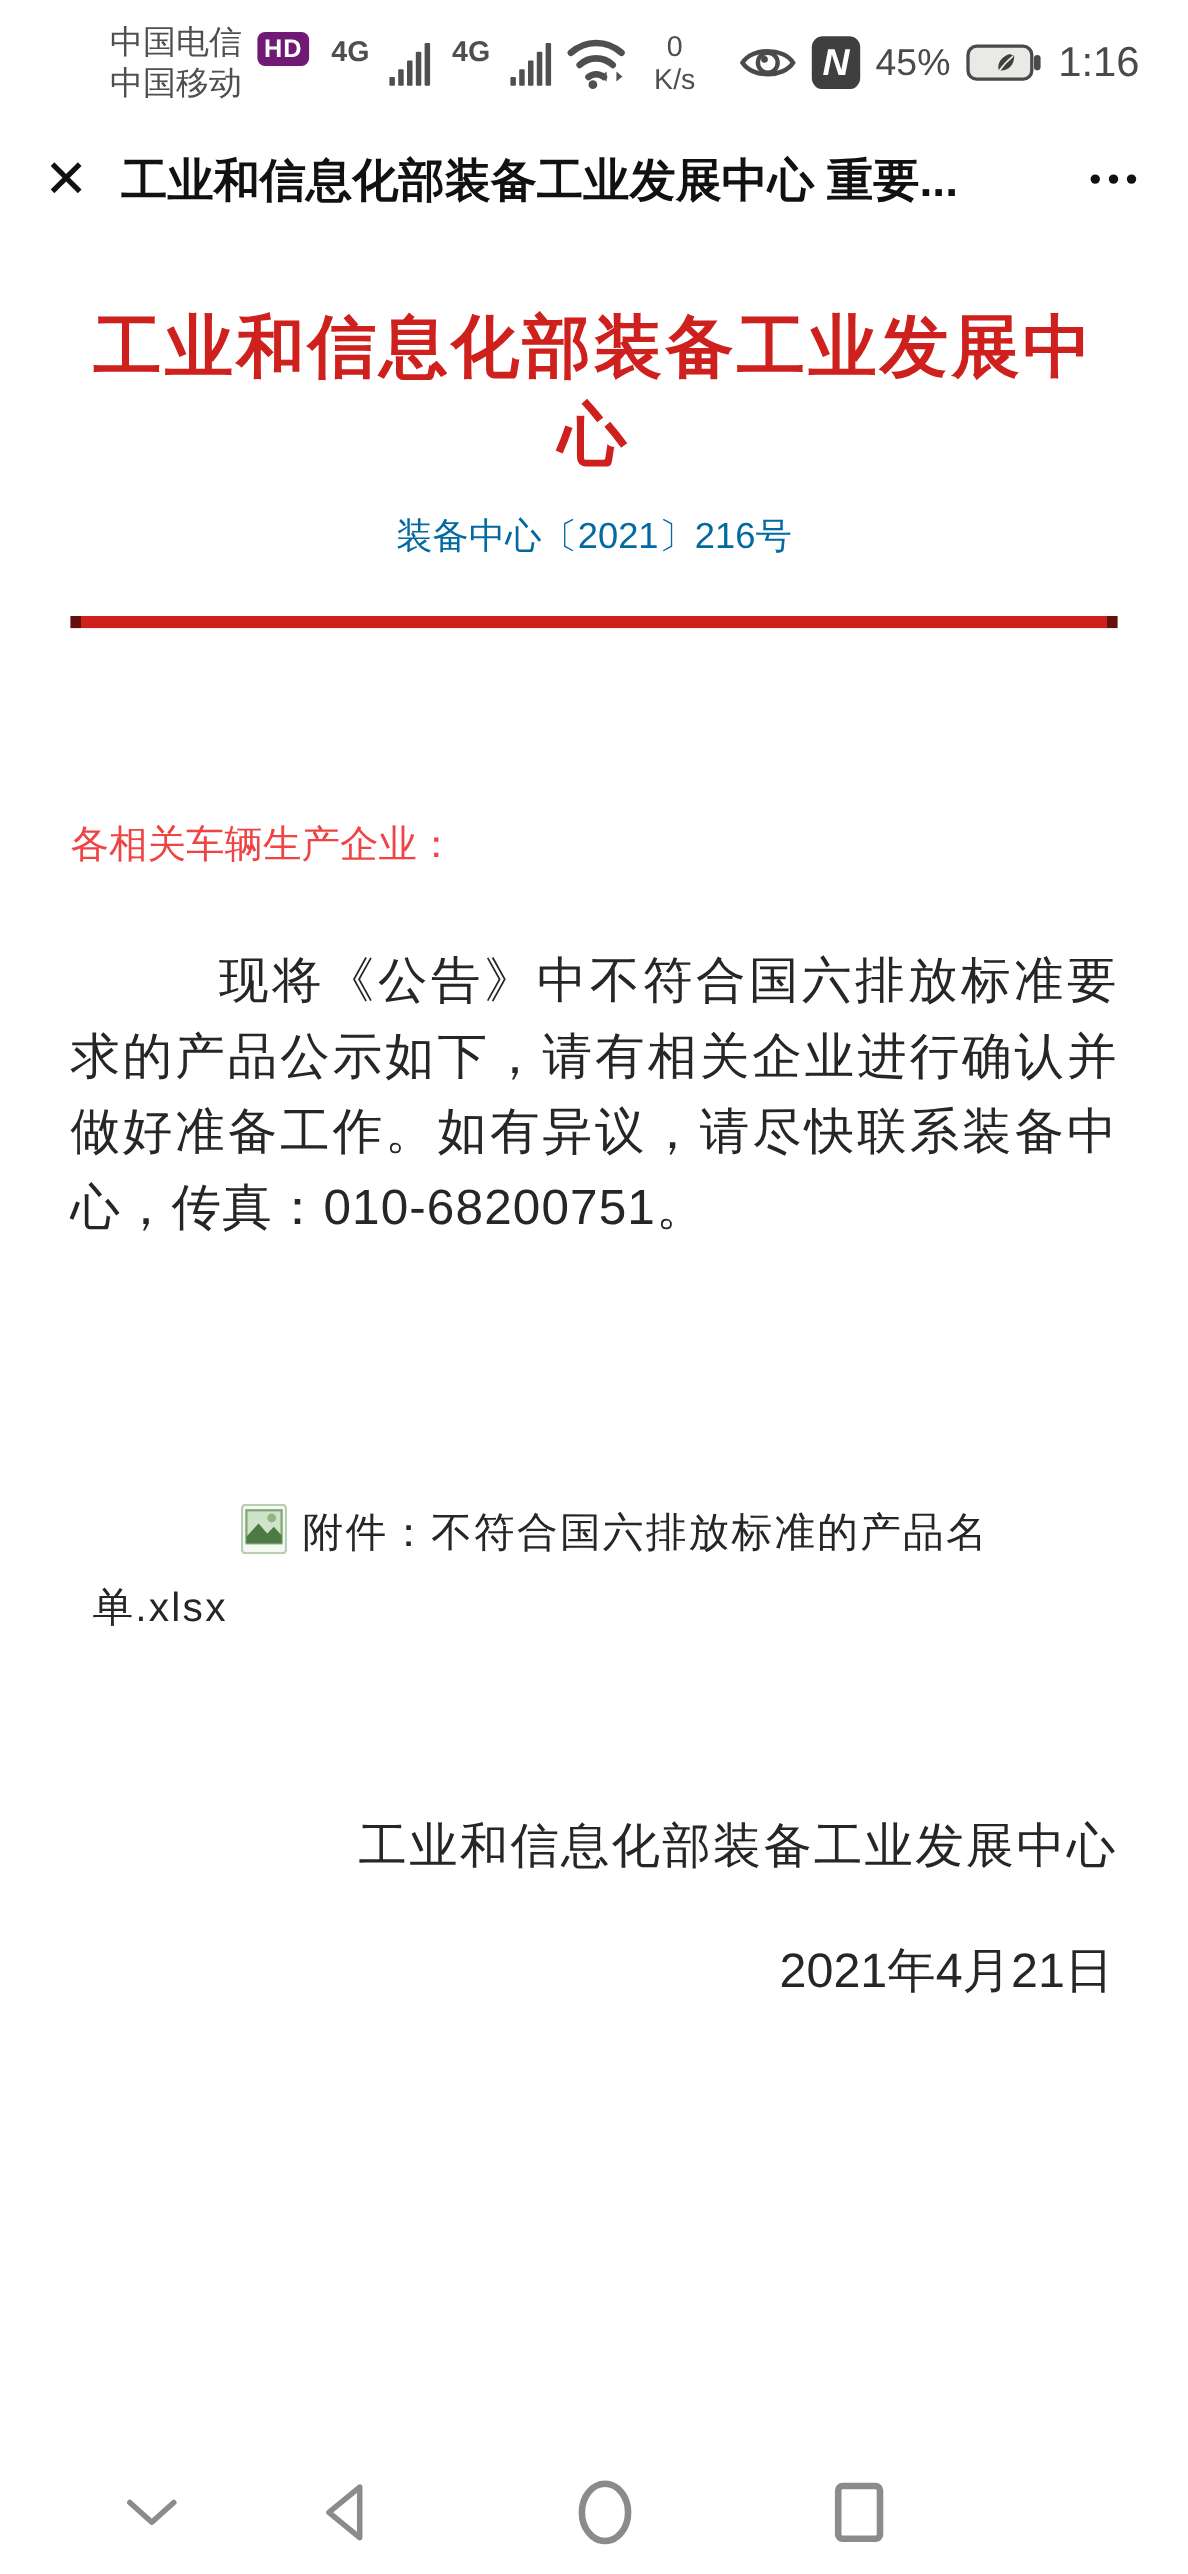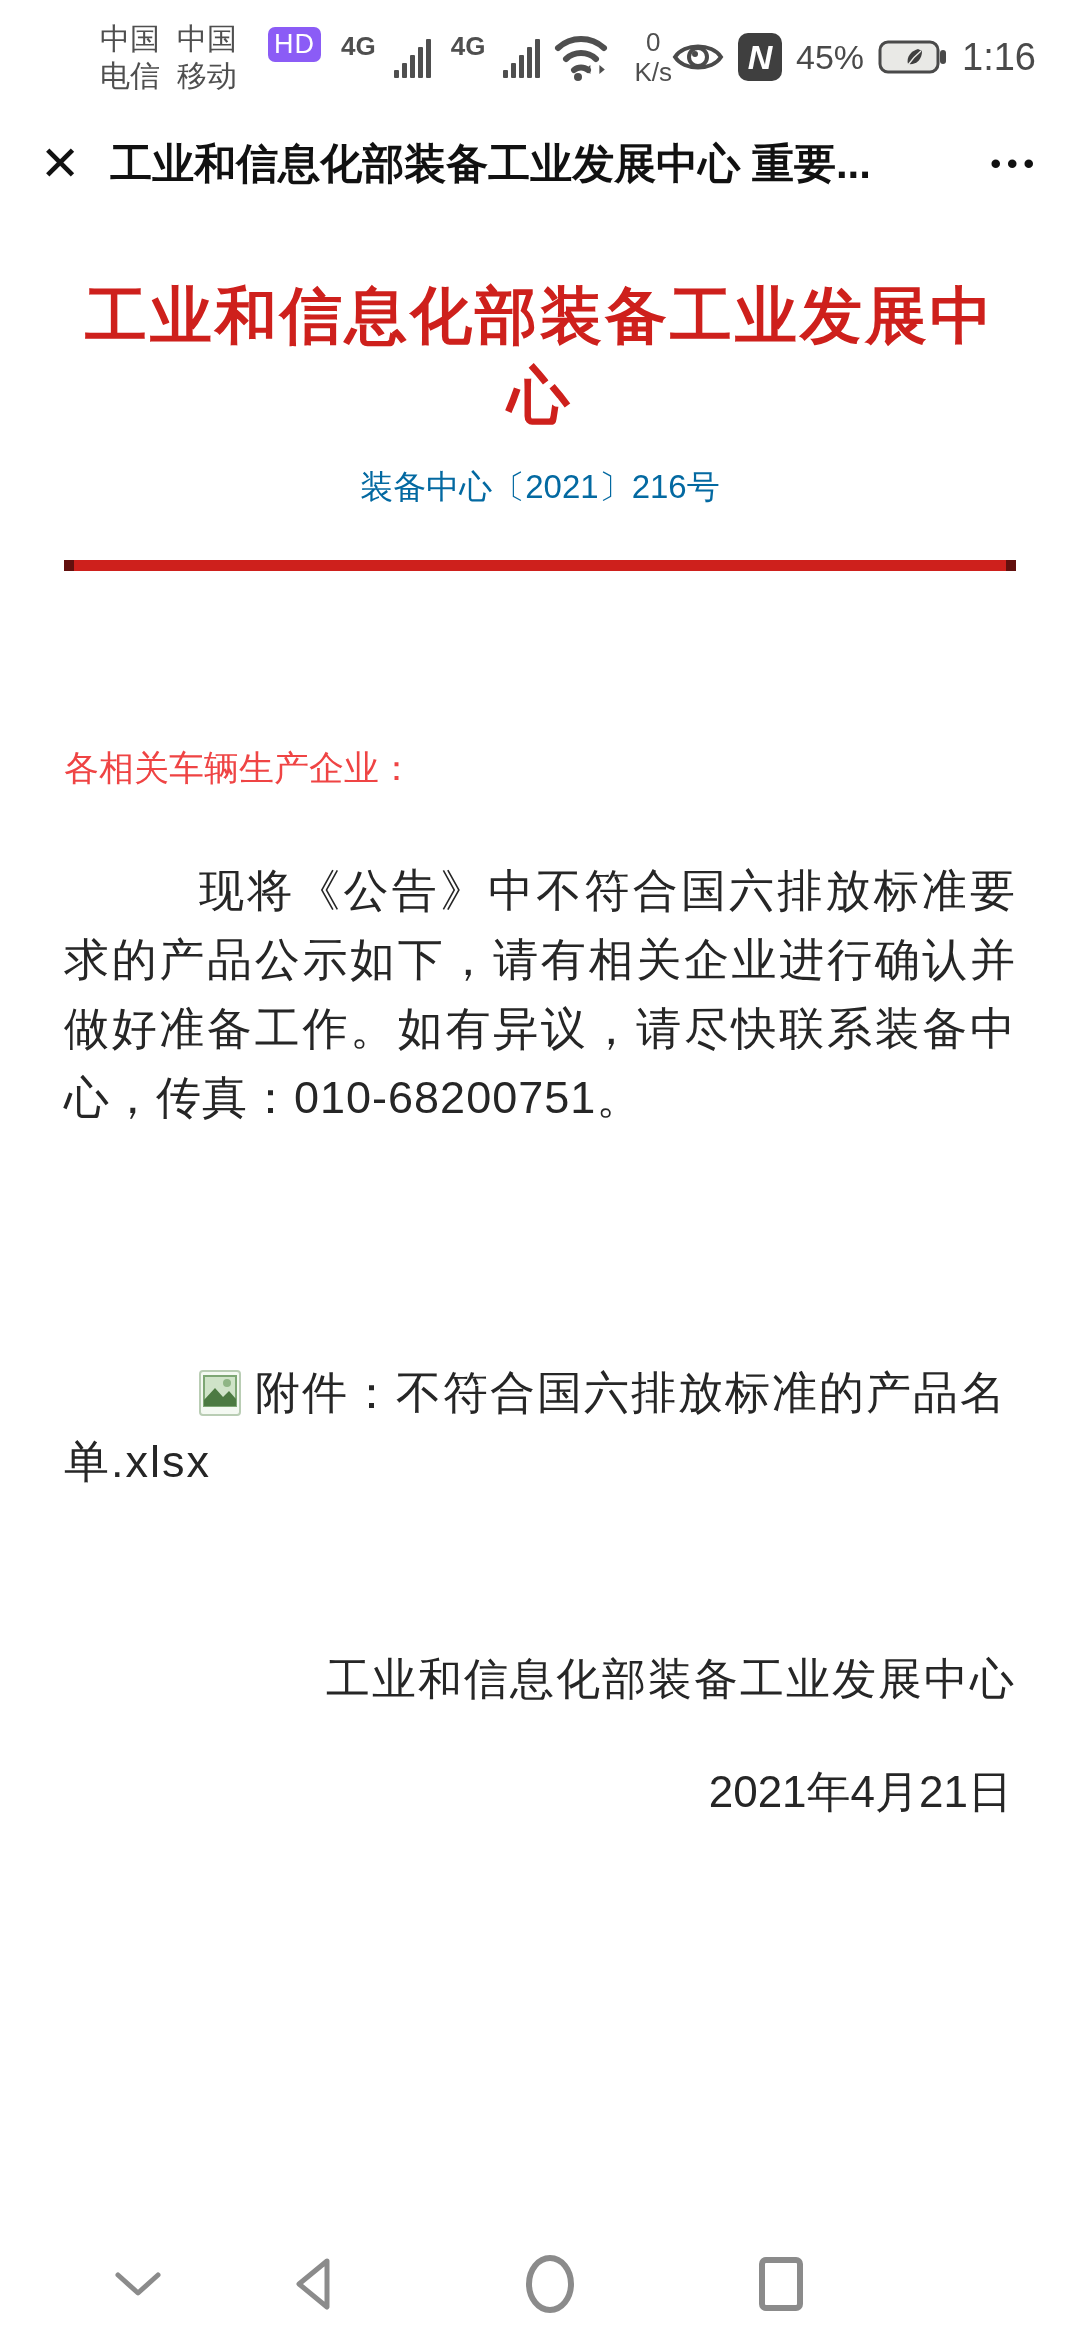--- a/index.html
+++ b/index.html
@@ -7,23 +7,23 @@
   body {
     font-family:"Liberation Sans","DejaVu Sans",sans-serif;
     background:#ffffff; color:#2a2a2a; position:relative; overflow:hidden;
   }
   
   .status-bar {
     height:108px; display:flex; justify-content:space-between;
     align-items:center; padding:6px 44px 0 100px; color:#4a4a4a;
   }
   .sb-left { display:flex; align-items:center; gap:14px; }
-  .carriers { display:flex; flex-direction:row; line-height:37px; font-size:30px; color:#4f4f4f; }
+  .carriers { display:flex; flex-direction:column; line-height:37px; font-size:30px; color:#4f4f4f; }
   .hd-badge {
-    background:#8b5cf6; color:#fff; font-weight:normal; font-size:27px;
+    background:#701a75; color:#fff; font-weight:bold; font-size:23px;
     border-radius:7px; padding:2px 6px; letter-spacing:1px; margin-top:-26px;
   }
   .net-group { display:flex; align-items:flex-end; gap:18px; margin-left:6px; }
   .net-type { font-size:26px; font-weight:bold; color:#4f4f4f; margin-bottom:22px; }
   .bars { display:flex; align-items:flex-end; gap:3px; height:40px; margin-bottom:6px; }
   .bars i { display:block; width:5px; background:#4f4f4f; border-radius:1px; }
   .b1{height:8px;} .b2{height:15px;} .b3{height:23px;} .b4{height:31px;} .b5{height:39px;}
   .speed { display:flex; flex-direction:column; align-items:center; font-size:26px; color:#4f4f4f; line-height:30px; margin-left:8px; }
   .sb-right { display:flex; align-items:center; gap:14px; }
   .pct { font-size:34px; color:#4a4a4a; }
@@ -60,22 +60,22 @@
     margin-top:108px; text-align:center; font-size:43px; font-weight:600;
     color:#222; line-height:62px; letter-spacing:1px;
   }
   .salutation { margin-top:162px; font-size:35px; line-height:69px; color:#ef4444; }
   .para {
     margin-top:24px; font-size:45px; line-height:69px; color:#262626;
     text-align:justify; text-indent:135px; letter-spacing:1px;
   }
   .para.second { margin-top:54px; }
   .attachment-para {
-    margin-top:226px; font-size:45px; line-height:69px; color:#262626;
-    text-indent:135px; letter-spacing:2px;
+    margin-top:226px; font-size:37px; line-height:69px; color:#262626;
+    text-indent:135px; letter-spacing:2px;margin-left:20px;
   }
   .xls-icon { display:inline-block; width:42px; height:46px; vertical-align:-8px; margin-right:14px; }
   .signature { margin-top:148px; text-align:right; font-size:44px; line-height:69px; color:#262626; letter-spacing:2px; }
   .doc-date { margin-top:44px; text-align:right; font-size:44px; line-height:69px; color:#262626; padding-right:4px; }
   
   .nav-bar {
     position:absolute; left:0; bottom:0; width:1080px; height:112px; background:#fff;
   }
   .nav-item { position:absolute; top:50%; transform:translate(-50%,-50%); }
   .nav-chevron { left:138px; }

